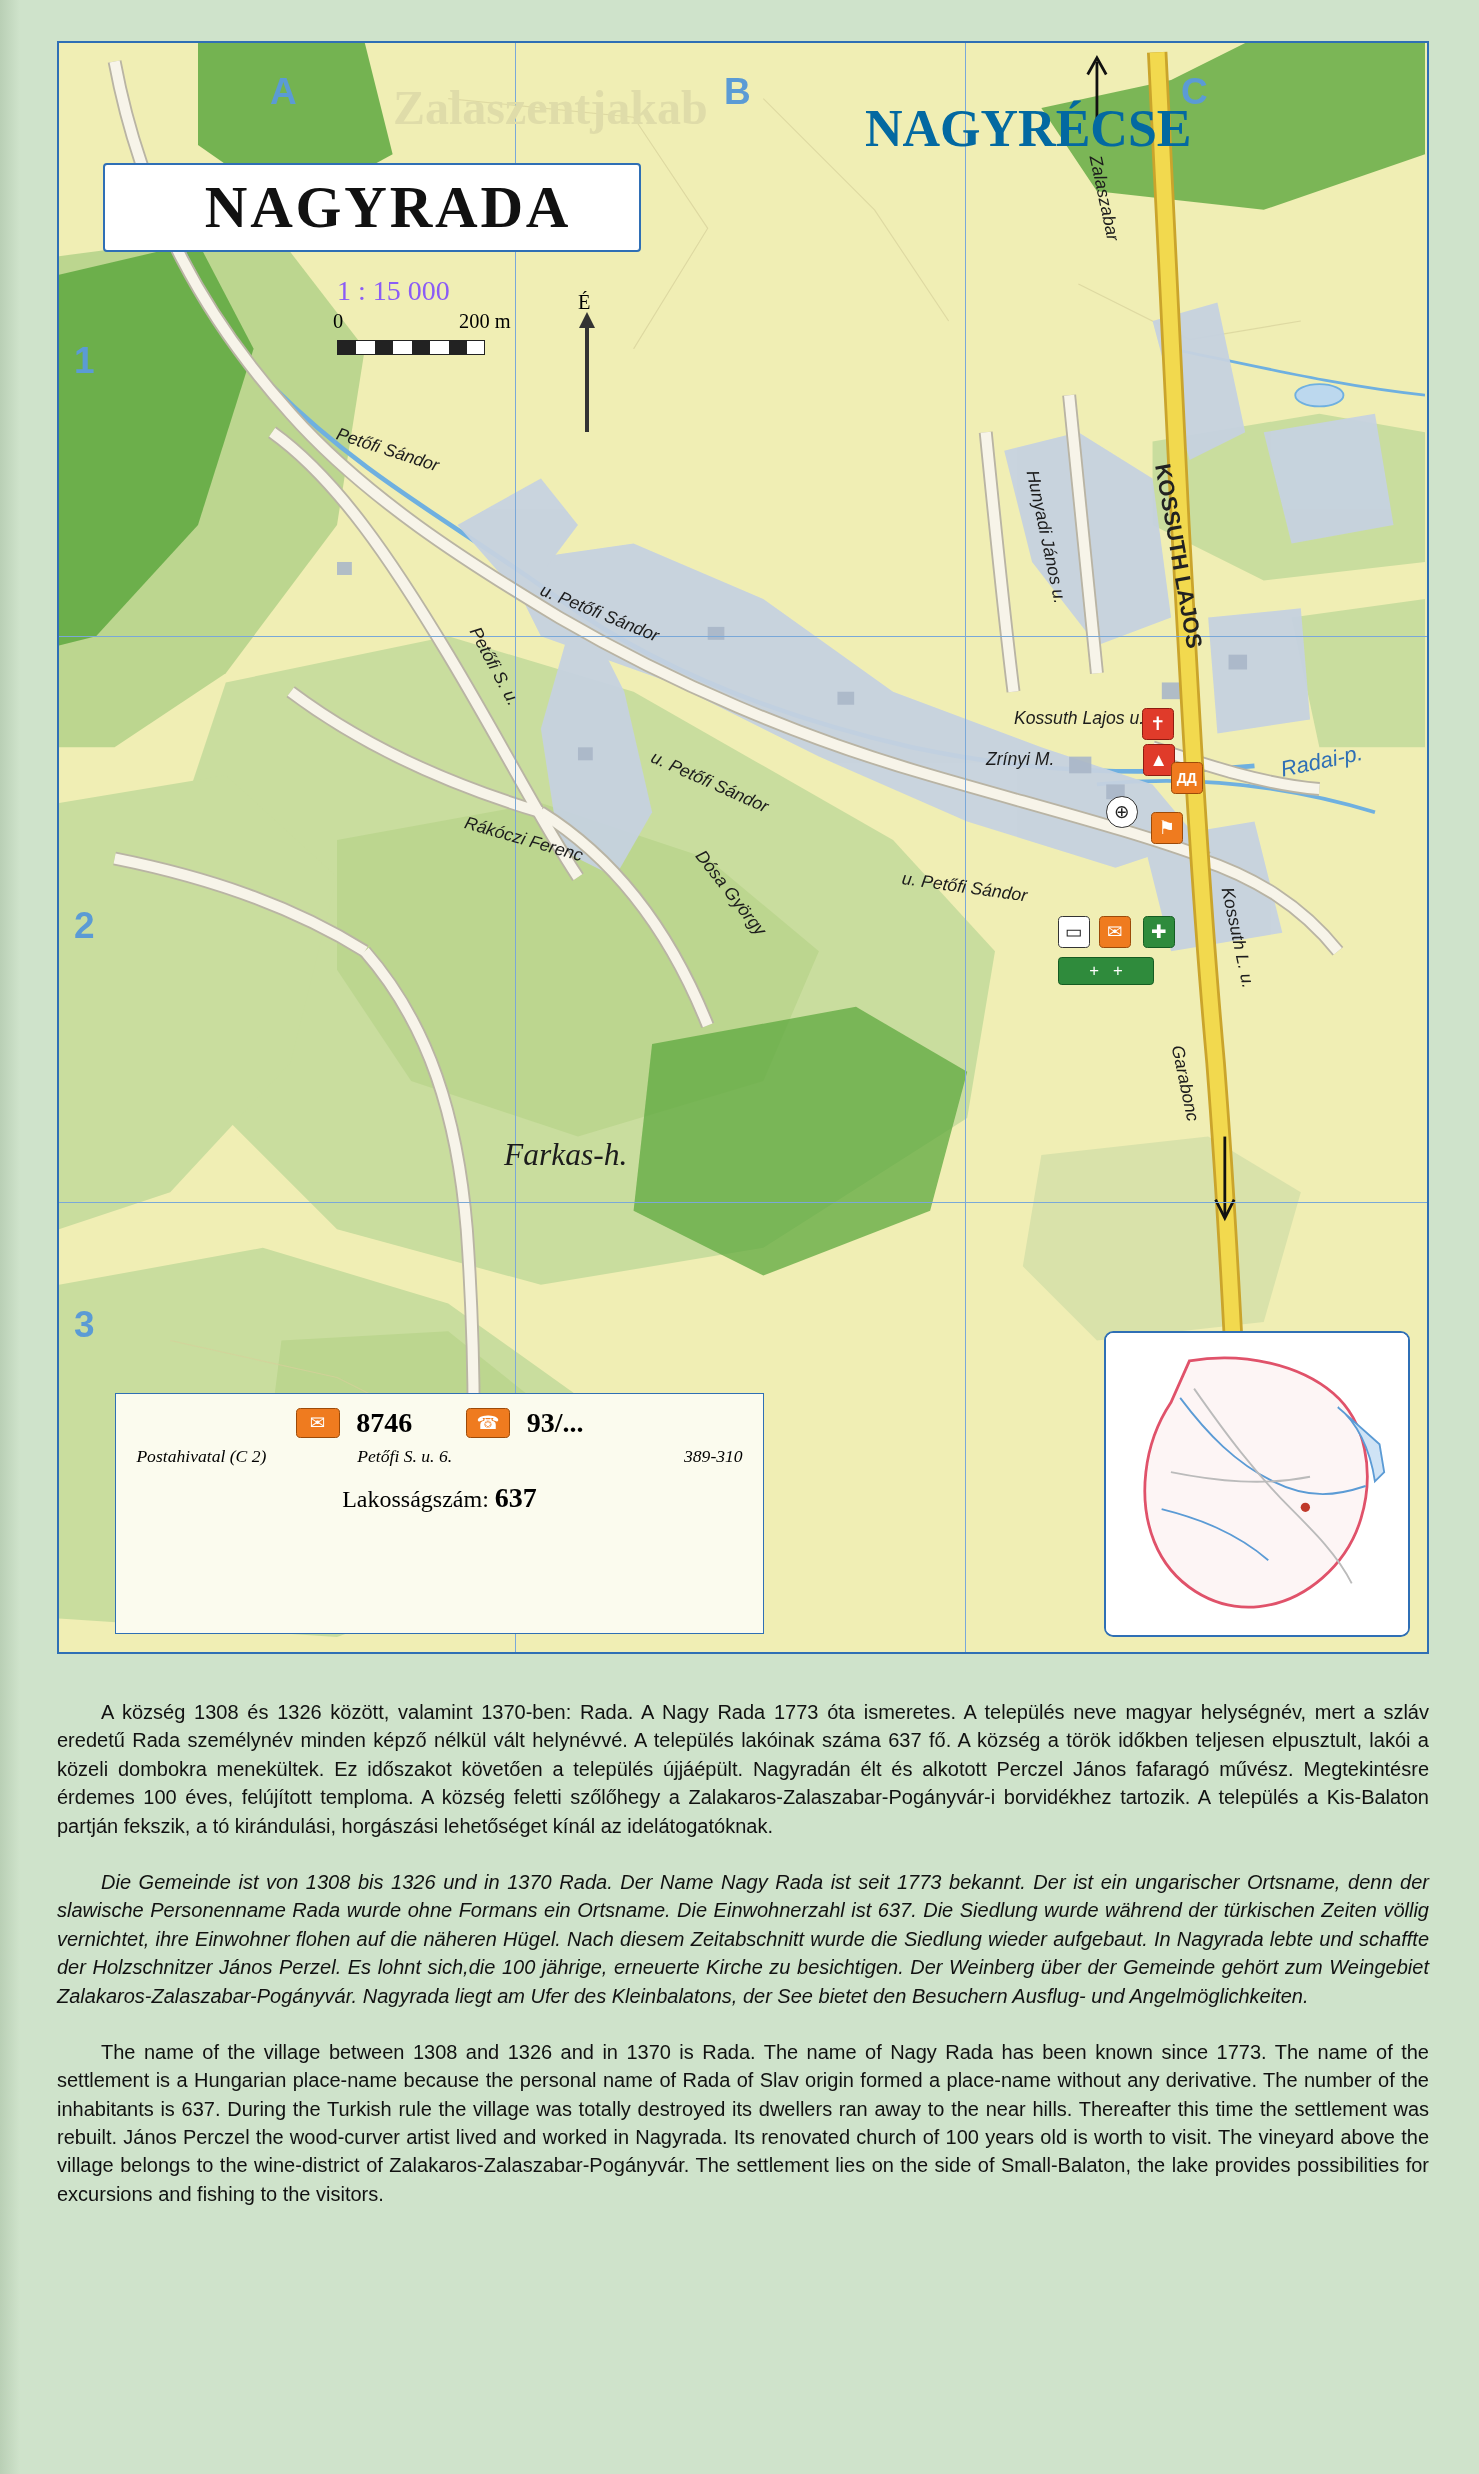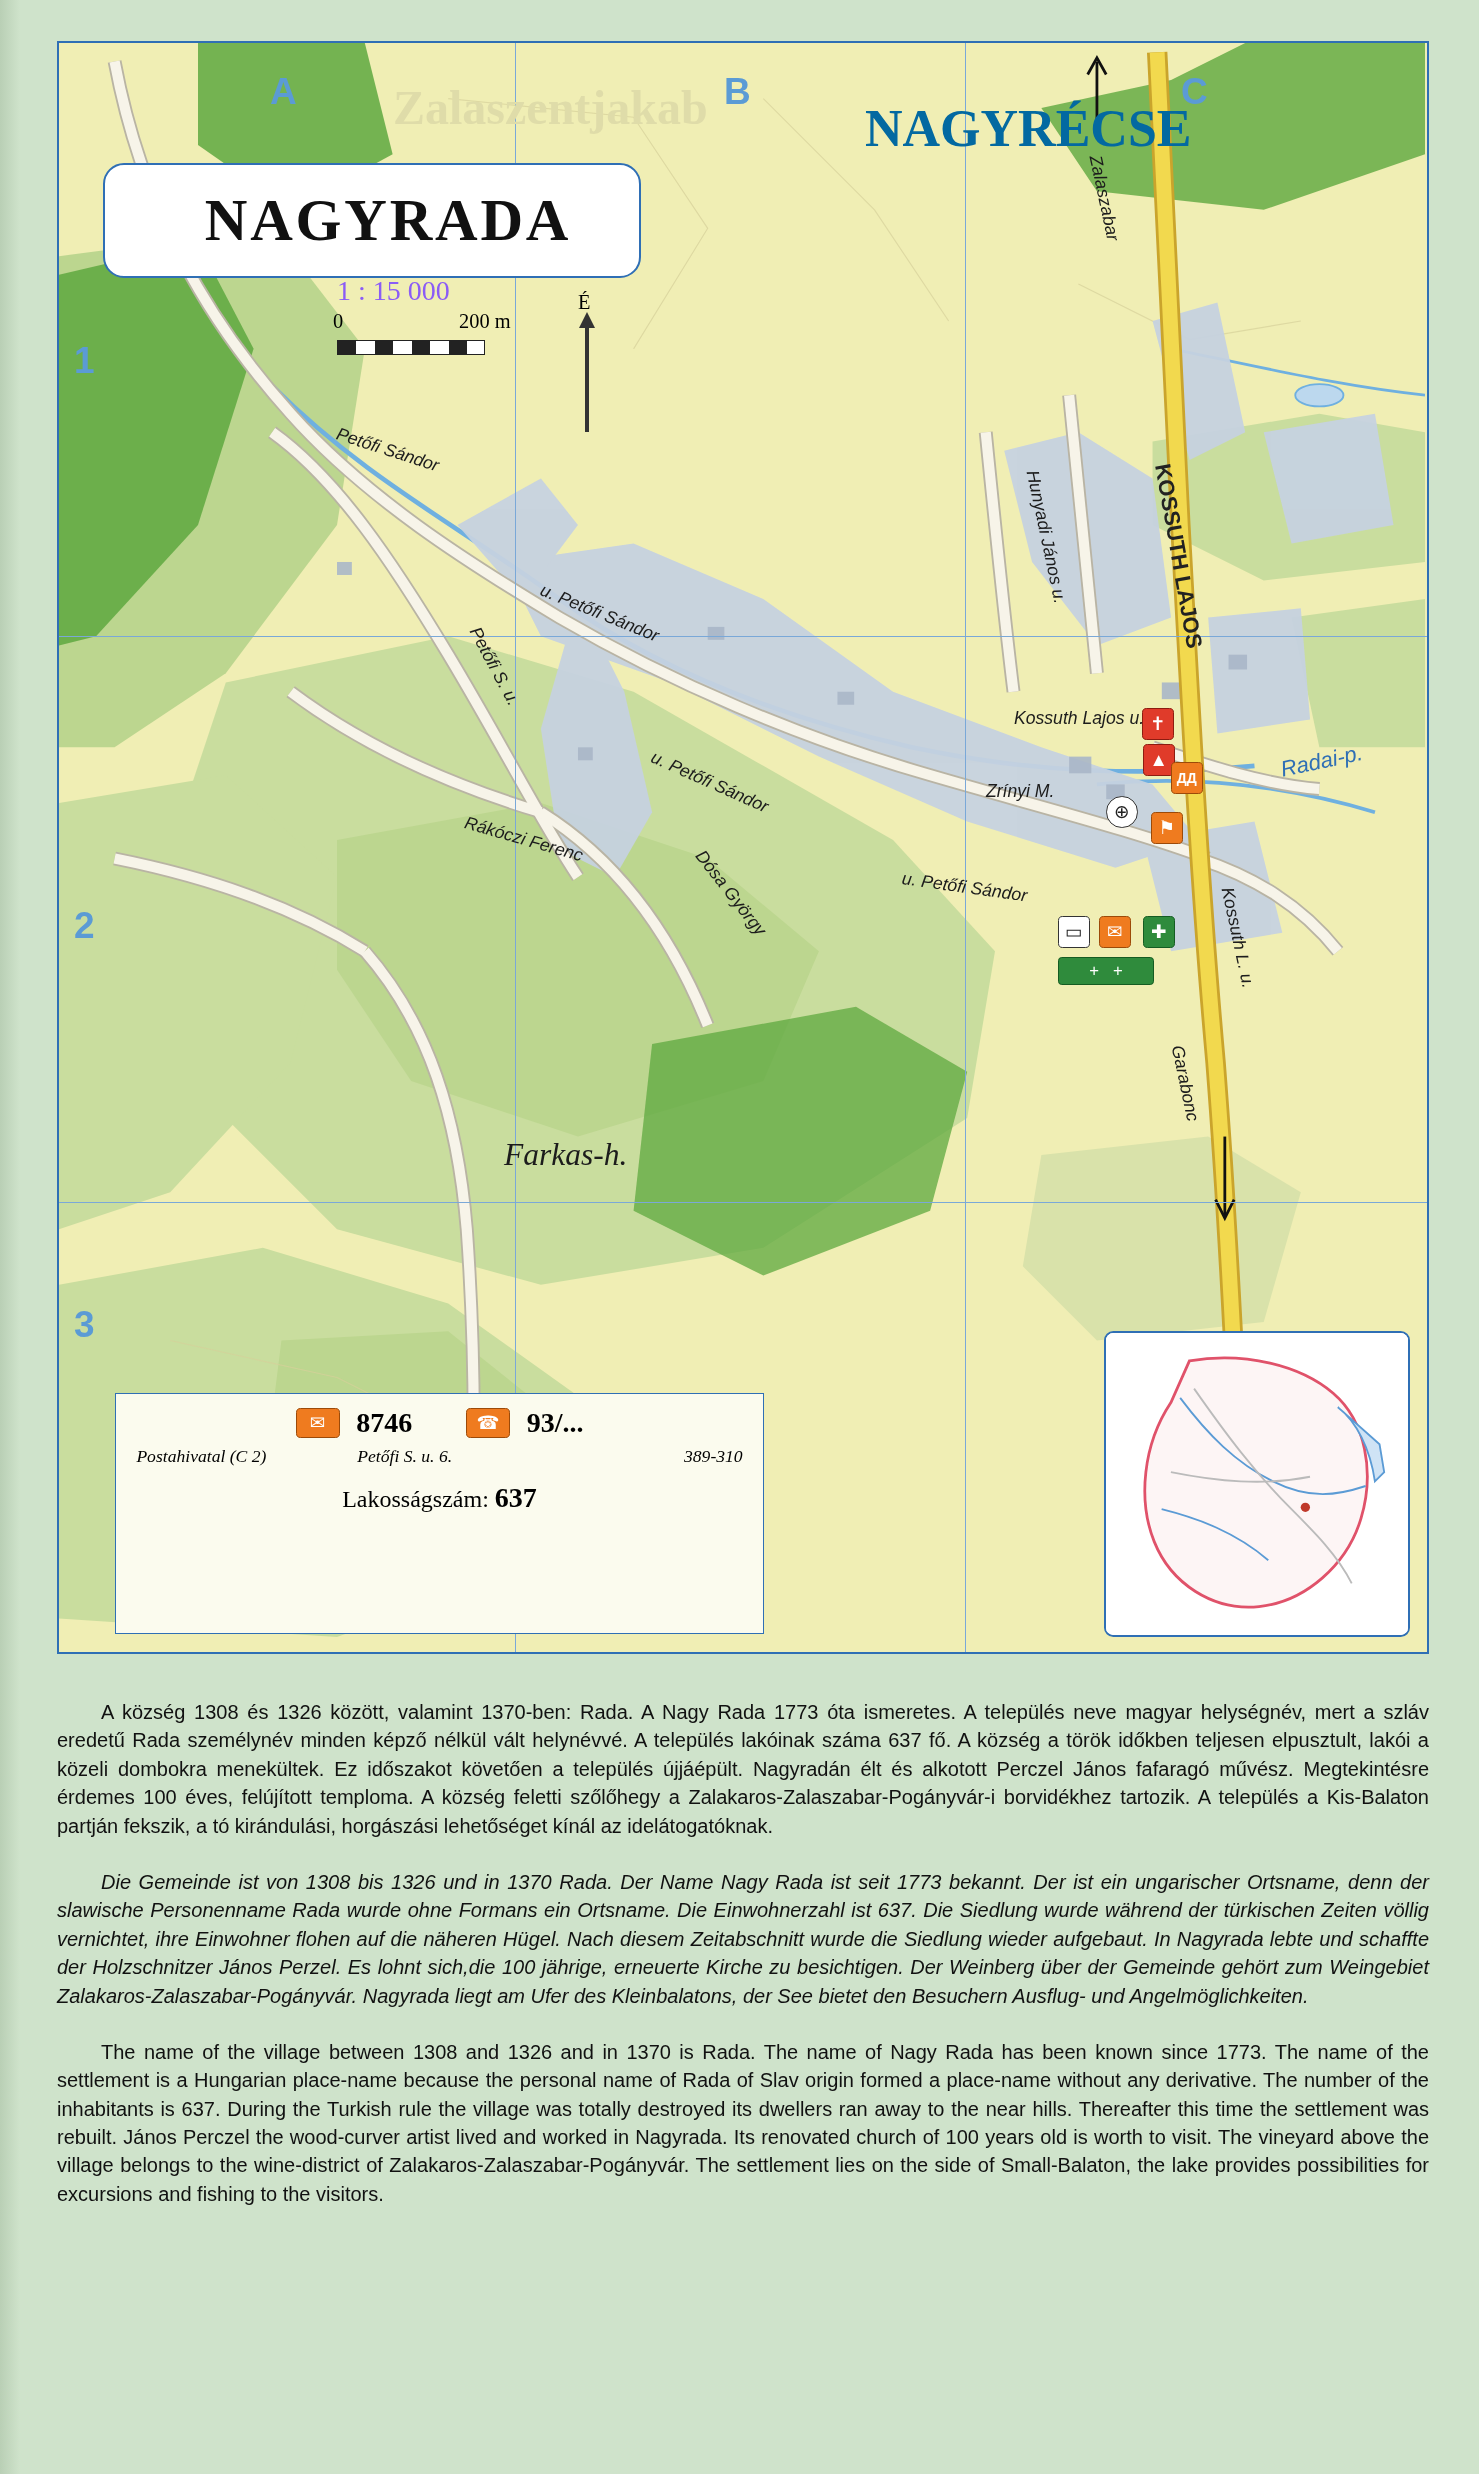--- a/index.html
+++ b/index.html
@@ -31,22 +31,22 @@
   .grid-v { width:0.9px; top:0; bottom:0; }
   .grid-h { height:0.9px; left:0; right:0; }
 
   .grid-label {
     position:absolute; color:#5b9bd5; font-weight:bold; font-size:37px;
     font-family:"Liberation Sans", sans-serif;
   }
 
   
   .title-plate {
-    position:absolute; left:44px; top:120px; width:538px; height:115px;
-    background:#ffffff; border:2.8px solid #2f6fb5; border-radius:21px;
+    position:absolute; left:44px; top:120px; width:538px; height:89px;
+    background:#ffffff; border:2.8px solid #2f6fb5; border-radius:4px;
     display:flex; align-items:center; justify-content:center;padding-left:32px;
   }
   .title-plate span {
     font-family:"Liberation Serif", serif; font-size:59px; font-weight:bold;
     letter-spacing:2.8px; color:#111;
   }
   .scale-text {
     position:absolute; left:278px; top:232px; font-family:"Liberation Serif", serif;
     font-size:28px; color:#8b5cf6;
   }
@@ -229,21 +229,21 @@
     <div class="north"></div>
 
     <div class="lbl lbl-i" style="left:278px; top:380px; transform:rotate(18deg);">Petőfi Sándor</div>
     <div class="lbl lbl-i" style="left:415px; top:575px; transform:rotate(62deg);">Petőfi S. u.</div>
     <div class="lbl lbl-i" style="left:482px; top:536px; transform:rotate(22deg);">u. Petőfi Sándor</div>
     <div class="lbl lbl-i" style="left:593px; top:703px; transform:rotate(24deg);">u. Petőfi Sándor</div>
     <div class="lbl lbl-i" style="left:843px; top:825px; transform:rotate(8deg);">u. Petőfi Sándor</div>
     <div class="lbl lbl-i" style="left:406px; top:769px; transform:rotate(16deg);">Rákóczi Ferenc</div>
     <div class="lbl lbl-i" style="left:640px; top:799px; transform:rotate(52deg);">Dósa György</div>
     <div class="lbl lbl-i" style="left:955px; top:665px;">Kossuth Lajos u.</div>
-    <div class="lbl lbl-i" style="left:927px; top:706px;margin-top:32px;">Zrínyi M.</div>
+    <div class="lbl lbl-i" style="left:927px; top:706px;">Zrínyi M.</div>
     <div class="lbl lbl-i" style="left:973px; top:417px; transform:rotate(78deg);">Hunyadi János u.</div>
     <div class="lbl" style="left:1103px; top:408px; transform:rotate(80deg); font-weight:bold; font-size:22px; color:#222;">KOSSUTH LAJOS</div>
     <div class="lbl lbl-i" style="left:1168px; top:834px; transform:rotate(78deg);">Kossuth L. u.</div>
 
     <div class="lbl lbl-i" style="left:1036px; top:102px; transform:rotate(78deg);">Zalaszabar</div>
     <div class="lbl lbl-i" style="left:1118px; top:992px; transform:rotate(78deg);">Garabonc</div>
     <div class="lbl lbl-blue" style="left:1222px; top:714px; transform:rotate(-12deg); font-size:22px;">Radai-p.</div>
     <div class="lbl lbl-big" style="left:445px; top:1094px;">Farkas-h.</div>
 
     <div class="poi poi-red" style="left:1083px; top:665px; background:#e03b2a;">✝</div>

